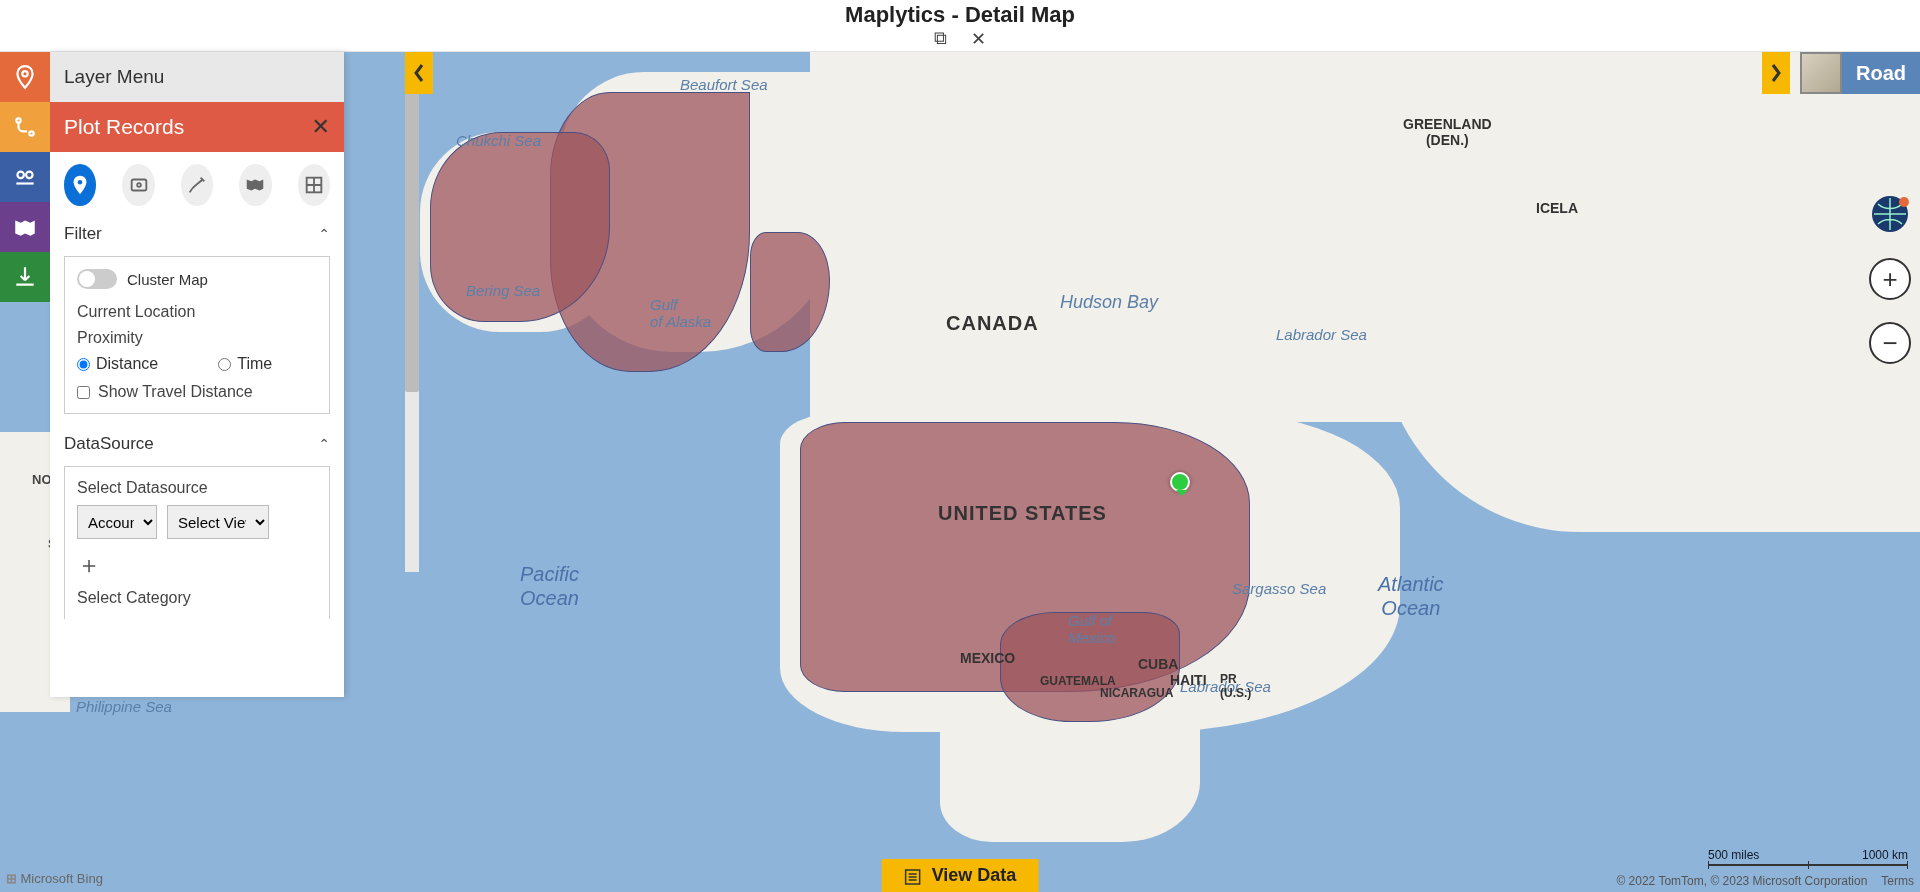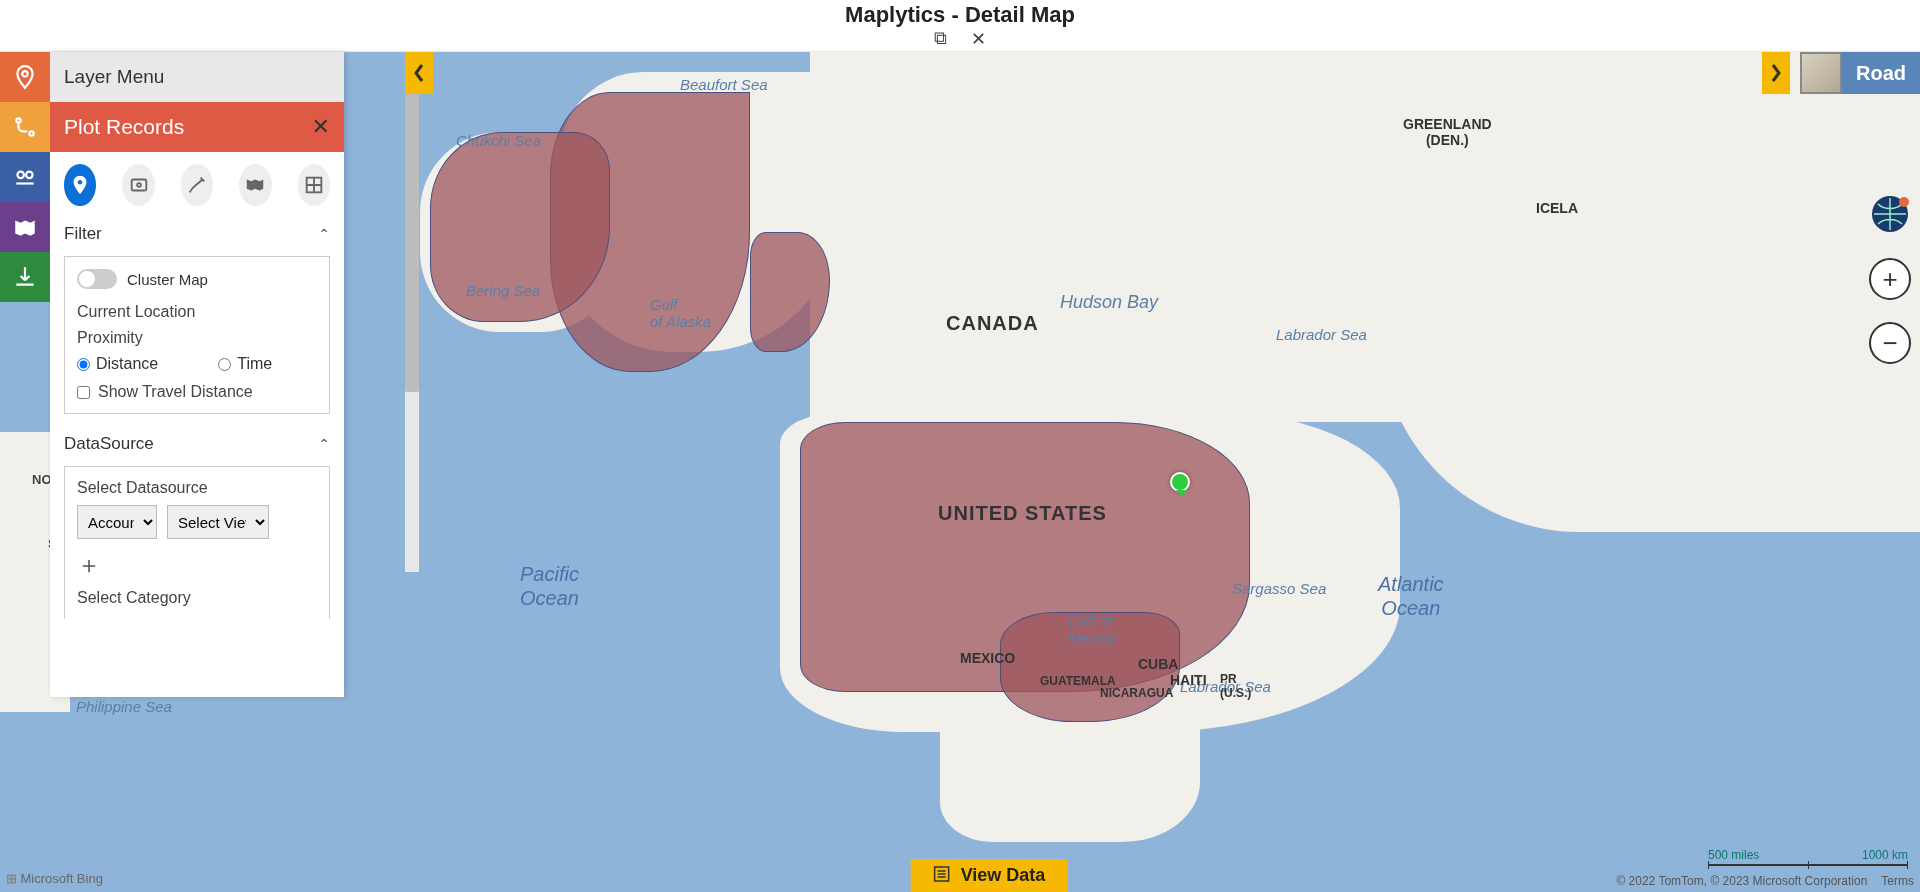--- a/index.html
+++ b/index.html
@@ -77,25 +77,25 @@
 .collapse-right { position: absolute; right: 130px; top: 0; width: 28px; height: 42px; background: #f6b800; display: flex; align-items: center; justify-content: center; cursor: pointer; z-index: 27; }
 
 .maptype { position: absolute; right: 0; top: 0; height: 42px; display: flex; align-items: center; z-index: 27; }
 .maptype .thumb-img { width: 42px; height: 42px; background: linear-gradient(135deg,#d8d0c0,#b0a890); border: 2px solid #888; cursor: pointer; }
 .maptype .road { height: 42px; background: #5a85b8; color: #ffffff; font-weight: 700; font-size: 20px; padding: 0 14px; display: flex; align-items: center; cursor: pointer; }
 
 .zoom-ctrl { position: absolute; right: 8px; top: 140px; z-index: 27; display: flex; flex-direction: column; gap: 22px; align-items: center; }
 .zoom-btn { width: 42px; height: 42px; border-radius: 50%; background: #fff; border: 2px solid #333; display: flex; align-items: center; justify-content: center; font-size: 26px; cursor: pointer; color: #333; }
 .globe-btn { width: 44px; height: 44px; cursor: pointer; }
 
-.view-data { position: absolute; left: 50%; transform: translateX(-50%); bottom: 0; background: #f6b800; color: #222; font-weight: 600; font-size: 18px; padding: 6px 22px; display: flex; align-items: flex-start; gap: 10px; cursor: pointer; z-index: 27; margin-left: 29px; }
+.view-data { position: absolute; left: 50%; transform: translateX(-50%); bottom: 0; background: #f6b800; color: #222; font-weight: 600; font-size: 18px; padding: 6px 22px; display: flex; align-items: flex-end; gap: 10px; cursor: pointer; z-index: 27; }
 
 .credits { position: absolute; right: 6px; bottom: 4px; font-size: 12px; color: #555; display: flex; gap: 14px; z-index: 27; }
 .credits span { cursor: pointer; }
-.scalebar { position: absolute; right: 12px; bottom: 26px; z-index: 27; font-size: 12px; color: #0f766e; }
+.scalebar { position: absolute; right: 12px; bottom: 26px; z-index: 27; font-size: 12px; color: #0f172a; }
 .scalebar .bar { width: 200px; height: 2px; background: #333; margin-top: 2px; position: relative; }
 .scalebar .bar:before, .scalebar .bar:after { content: ""; position: absolute; width: 1px; height: 8px; background: #333; top: -3px; }
 .scalebar .bar:before { left: 0; } .scalebar .bar:after { right: 0; }
 .scalebar .midtick { position: absolute; left: 50%; width: 1px; height: 8px; background: #333; top: -3px; }
 .scalebar .labels { display: flex; justify-content: space-between; width: 200px; }
 
 .bing-logo { position: absolute; left: 6px; bottom: 6px; font-size: 13px; color: #666; z-index: 27; }
 .bing-logo b { color: #888; }
 .partial-label { position: absolute; font-size: 13px; color: #444; font-weight: 600; }
 </style>

